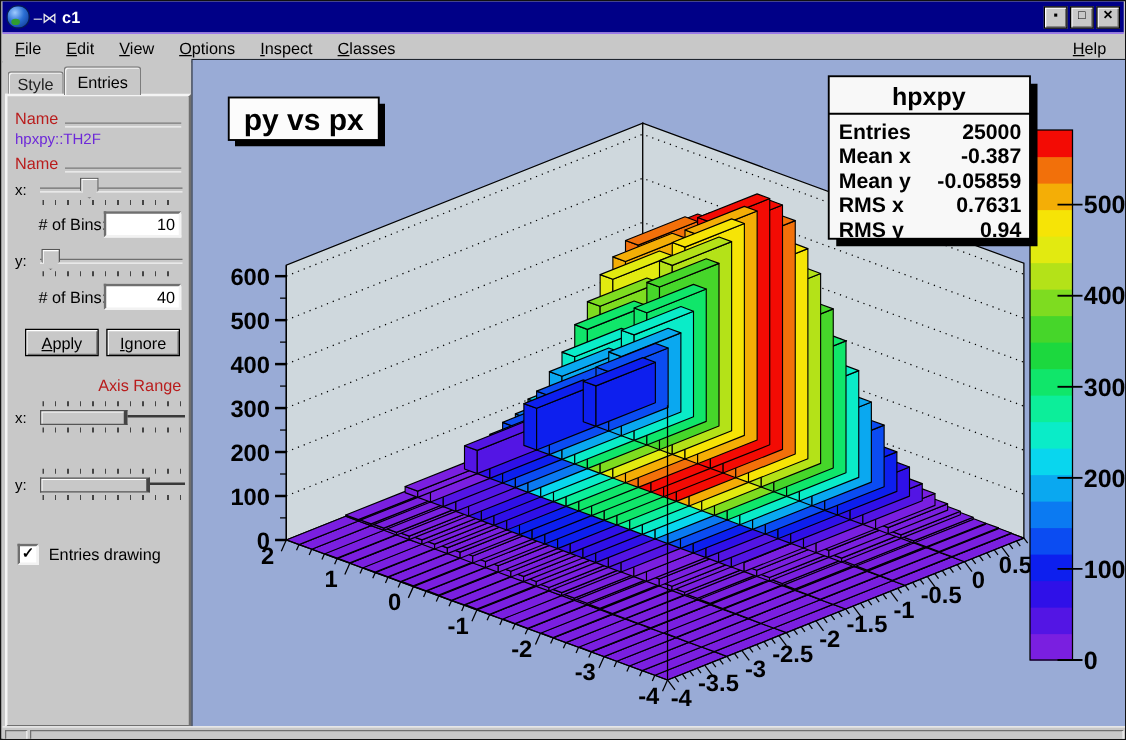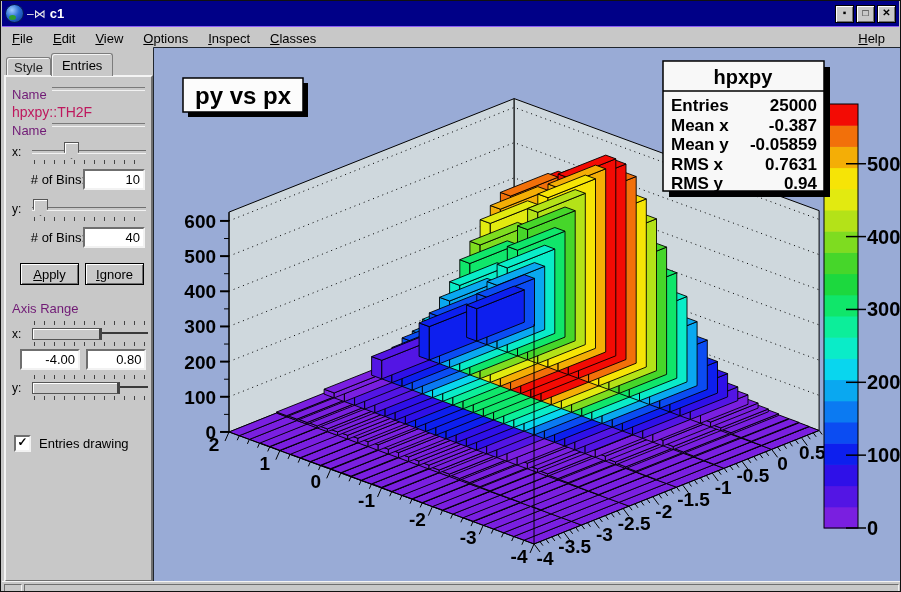--- a/index.html
+++ b/index.html
@@ -27,25 +27,25 @@
   #menu-help{margin-left:auto;padding:1px 14px;}
   
   #sidebar{position:absolute;left:1px;top:47px;width:151px;height:533px;background:#c8c8c8;}
   .tab-row{position:absolute;left:4px;top:5px;height:23px;display:flex;align-items:flex-end;justify-content:flex-end;}
   .tab{font-size:13px;padding:3px 8px 2px;border:1px solid #7c7c7c;border-bottom:none;
        background:#c8c8c8;box-shadow:inset 1px 1px 0 #f4f4f4;border-radius:3px 3px 0 0;}
   .tab.inactive{padding:2px 7px 1px;color:#222;}
   .tab.active{padding:4px 10px 3px;position:relative;z-index:3;font-weight:normal;}
   #tab-frame{position:absolute;left:2px;top:27px;width:145px;height:503px;
              border:2px solid;border-color:#f4f4f4 #6f6f6f #6f6f6f #f4f4f4;background:#c8c8c8;}
-  .group-label{position:absolute;left:6px;display:flex;align-items:flex-start;width:133px;
-               font-size:13px;color:#701a75;}
+  .group-label{position:absolute;left:6px;display:flex;align-items:flex-end;width:133px;
+               font-size:13px;color:#b91c1c;}
   .group-label .gline{flex:1;height:2px;margin-left:5px;border-top:1px solid #7a7a7a;
                border-bottom:1px solid #f2f2f2;}
-  .red-name{position:absolute;left:6px;font-size:14px;color:#be185d;}
+  .red-name{position:absolute;left:6px;font-size:12px;color:#6d28d9;}
   .slider-row{position:absolute;left:4px;width:138px;height:26px;font-size:12px;color:#000;}
   .slider-row .sl-label{position:absolute;left:2px;top:4px;}
   .sl-track{position:absolute;left:22px;right:2px;top:9px;height:2px;
             border-top:1px solid #6f6f6f;border-bottom:1px solid #f2f2f2;}
   .sl-handle{position:absolute;top:1px;width:13px;height:15px;background:#c8c8c8;
              border:1px solid #555;box-shadow:inset 1px 1px 0 #fff;
              clip-path:polygon(0 0,100% 0,100% 60%,50% 100%,0 60%);}
   .sl-ticks{position:absolute;left:24px;right:4px;top:19px;height:4px;
             background:repeating-linear-gradient(90deg,#444 0 1px,transparent 1px 10px);}
   .bins-row{position:absolute;left:0;width:145px;height:21px;font-size:13px;}
@@ -152,24 +152,20 @@
         <span>Axis Range</span>
           <span class="gline"></span>
         </div>
 
       <div class="range-row" style="top:242px;">
         <span class="sl-label">x:</span>
         <div class="r-ticks" style="top:2px;"></div>
         <div class="r-line"></div>
         <div class="r-bar" style="width:66px;"></div>
         <div class="r-ticks" style="top:23px;"></div>
-      </div>
-      <div style="position:absolute;top:272px;left:14px;">
-        <input class="entry" style="position: static; width: 50px;" value="-4.00">
-        <input class="entry" style="position: static; width: 50px; margin-left: 2px;" value="0.80">
       </div>
       <div class="range-row" style="top:296px;">
         <span class="sl-label">y:</span>
         <div class="r-ticks" style="top:2px;"></div>
         <div class="r-line"></div>
         <div class="r-bar" style="width:84px;"></div>
         <div class="r-ticks" style="top:23px;"></div>
       </div>
 
       <div class="check-row" style="top:358px;">

